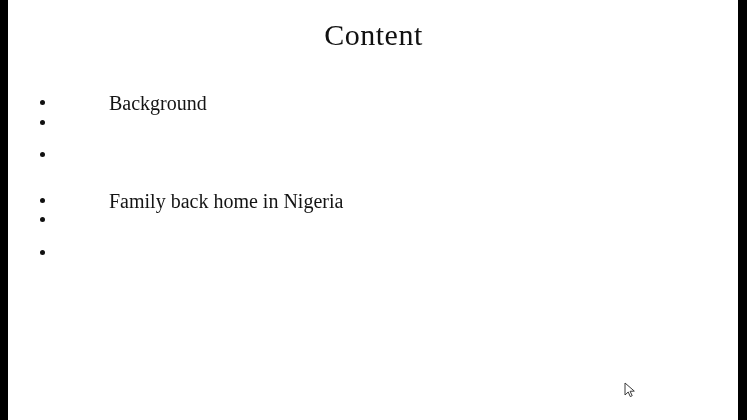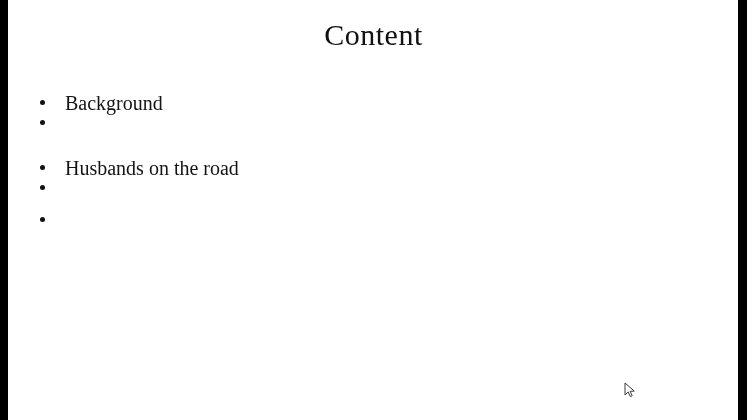--- a/index.html
+++ b/index.html
@@ -51,20 +51,21 @@
     margin: 0;
     padding: 0;
   }
   #bullet-list li {
     display: flex;
     align-items: baseline;
     height: 32.5px;
     font-size: 20px;
     color: #141414;
     white-space: nowrap;
+    gap: 44px;
   }
   .bullet-dot {
     display: inline-block;
     width: 5px;
     height: 5px;
     border-radius: 50%;
     background: #111111;
     margin-right: 20px;
     position: relative;
     top: -5px;
@@ -95,21 +96,24 @@
   <ul id="bullet-list">
     <li>
       <span class="bullet-dot"></span>
       <span class="bullet-text">Background</span>
     </li>
     <li>
       <span class="bullet-dot"></span>
     </li>
     <li>
       <span class="bullet-dot"></span>
-      <span class="bullet-text">Husbands on the road</span>
+    </li>
+    <li>
+      <span class="bullet-dot"></span>
+      <span class="bullet-text">Family back home in Nigeria</span>
     </li>
     <li>
       <span class="bullet-dot"></span>
     </li>
     <li>
       <span class="bullet-dot"></span>
     </li>
   </ul>
 
   <div id="cursor">

